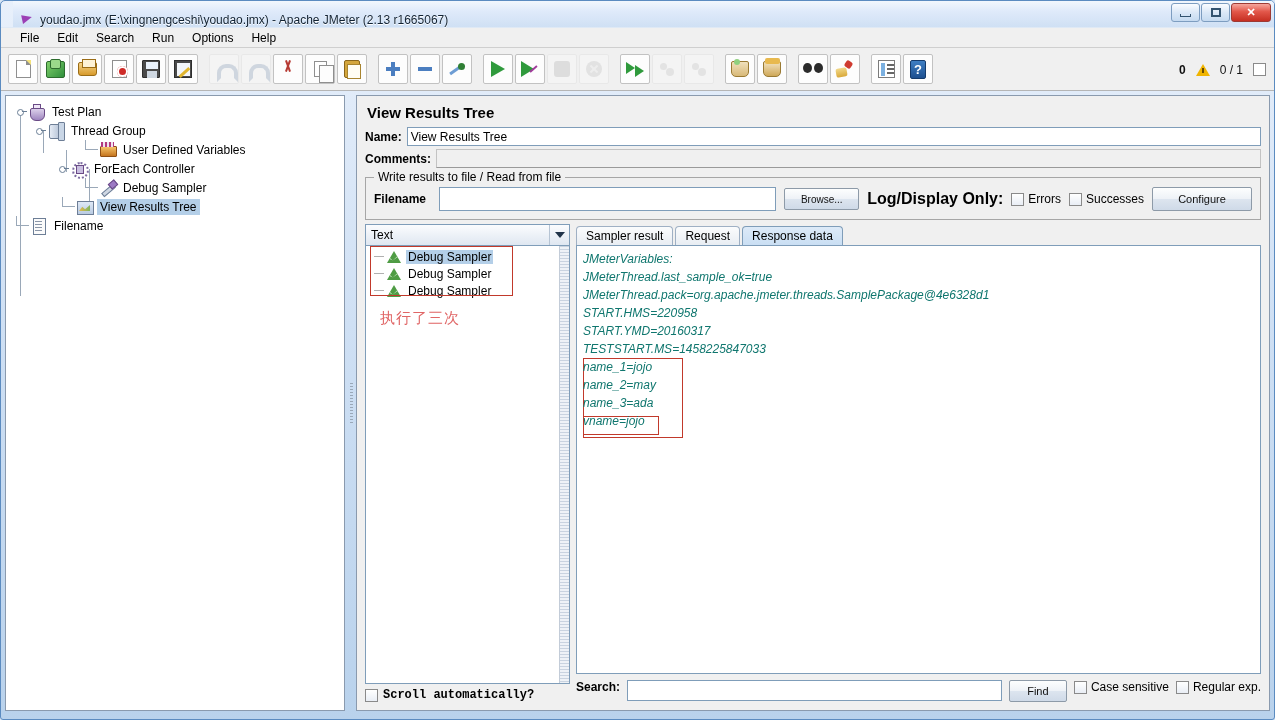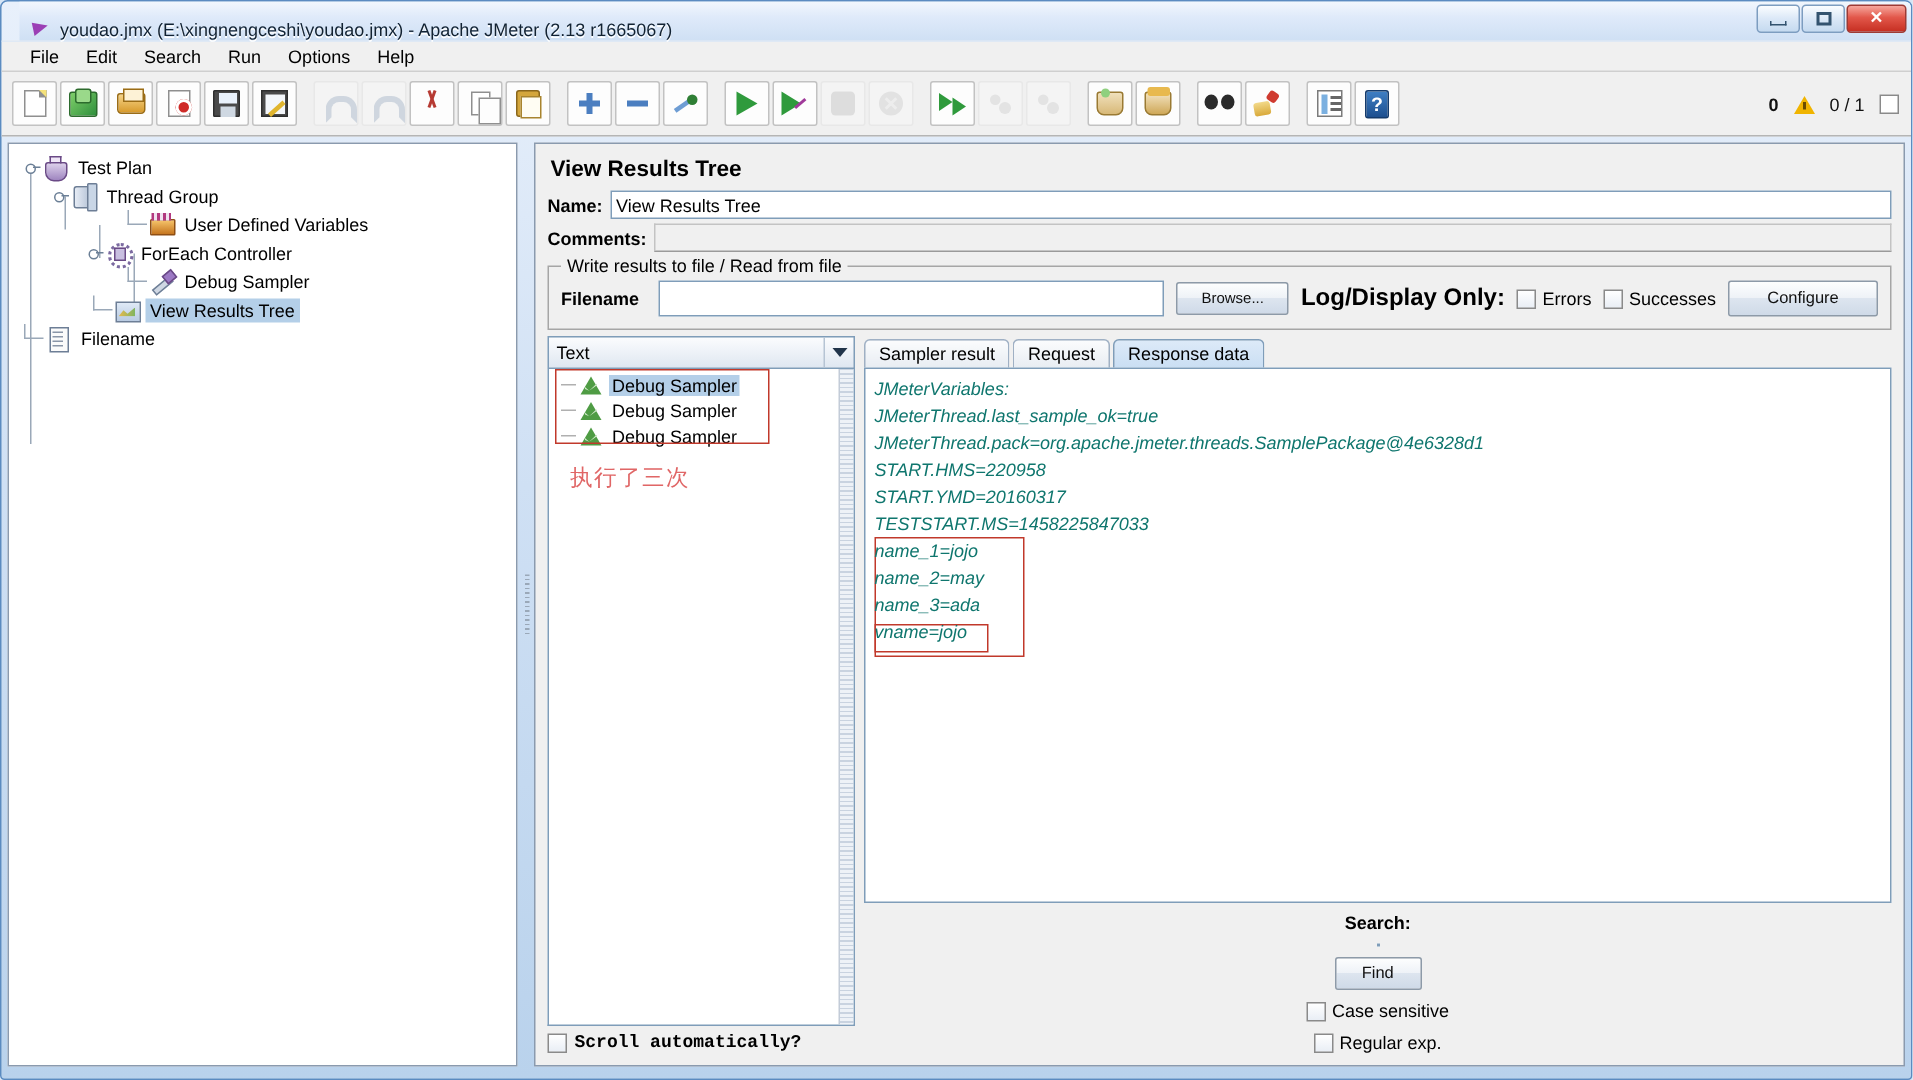--- a/index.html
+++ b/index.html
@@ -289,21 +289,21 @@
   }
   .tab.active { background: linear-gradient(180deg,#ddeaf8,#c9def3); border-color:#7f9db9; font-weight:normal; }
   #databox {
     flex:1; background:#fff; border:1px solid #7f9db9;
     overflow:hidden; position:relative; min-height:0;
     padding: 4px 0 0 6px;
   }
   .dline { font-size:12px; color:#0f766e; line-height:18px; white-space:nowrap;font-style:italic;}
   #redbox-vars { position:absolute; border:1px solid #c1392b; left:0px; top:0px; width:100px; height:80px;}
   #redbox-vname { position:absolute; border:1px solid #c1392b; left:0px; top:58px; width:76px; height:19px;}
-  #searchbar { display:flex; align-items:center; gap:7px; padding-top:6px;flex-direction:column; }
+  #searchbar { display:flex; align-items:flex-start; gap:7px; padding-top:6px; }
   #searchbar .slbl { font-size:12px; font-weight:bold; }
   #searchinput { flex:1; height:21px; background:#fff; border:1px solid #7f9db9;}
   .vscroll {
     position:absolute; right:0; top:0; bottom:0; width:10px;
     background: repeating-linear-gradient(180deg,#c9d3e0 0 1px, #eef2f7 1px 3px);
     border-left:1px solid #c3ccd8;
   }
 </style>
 </head>
 <body>

